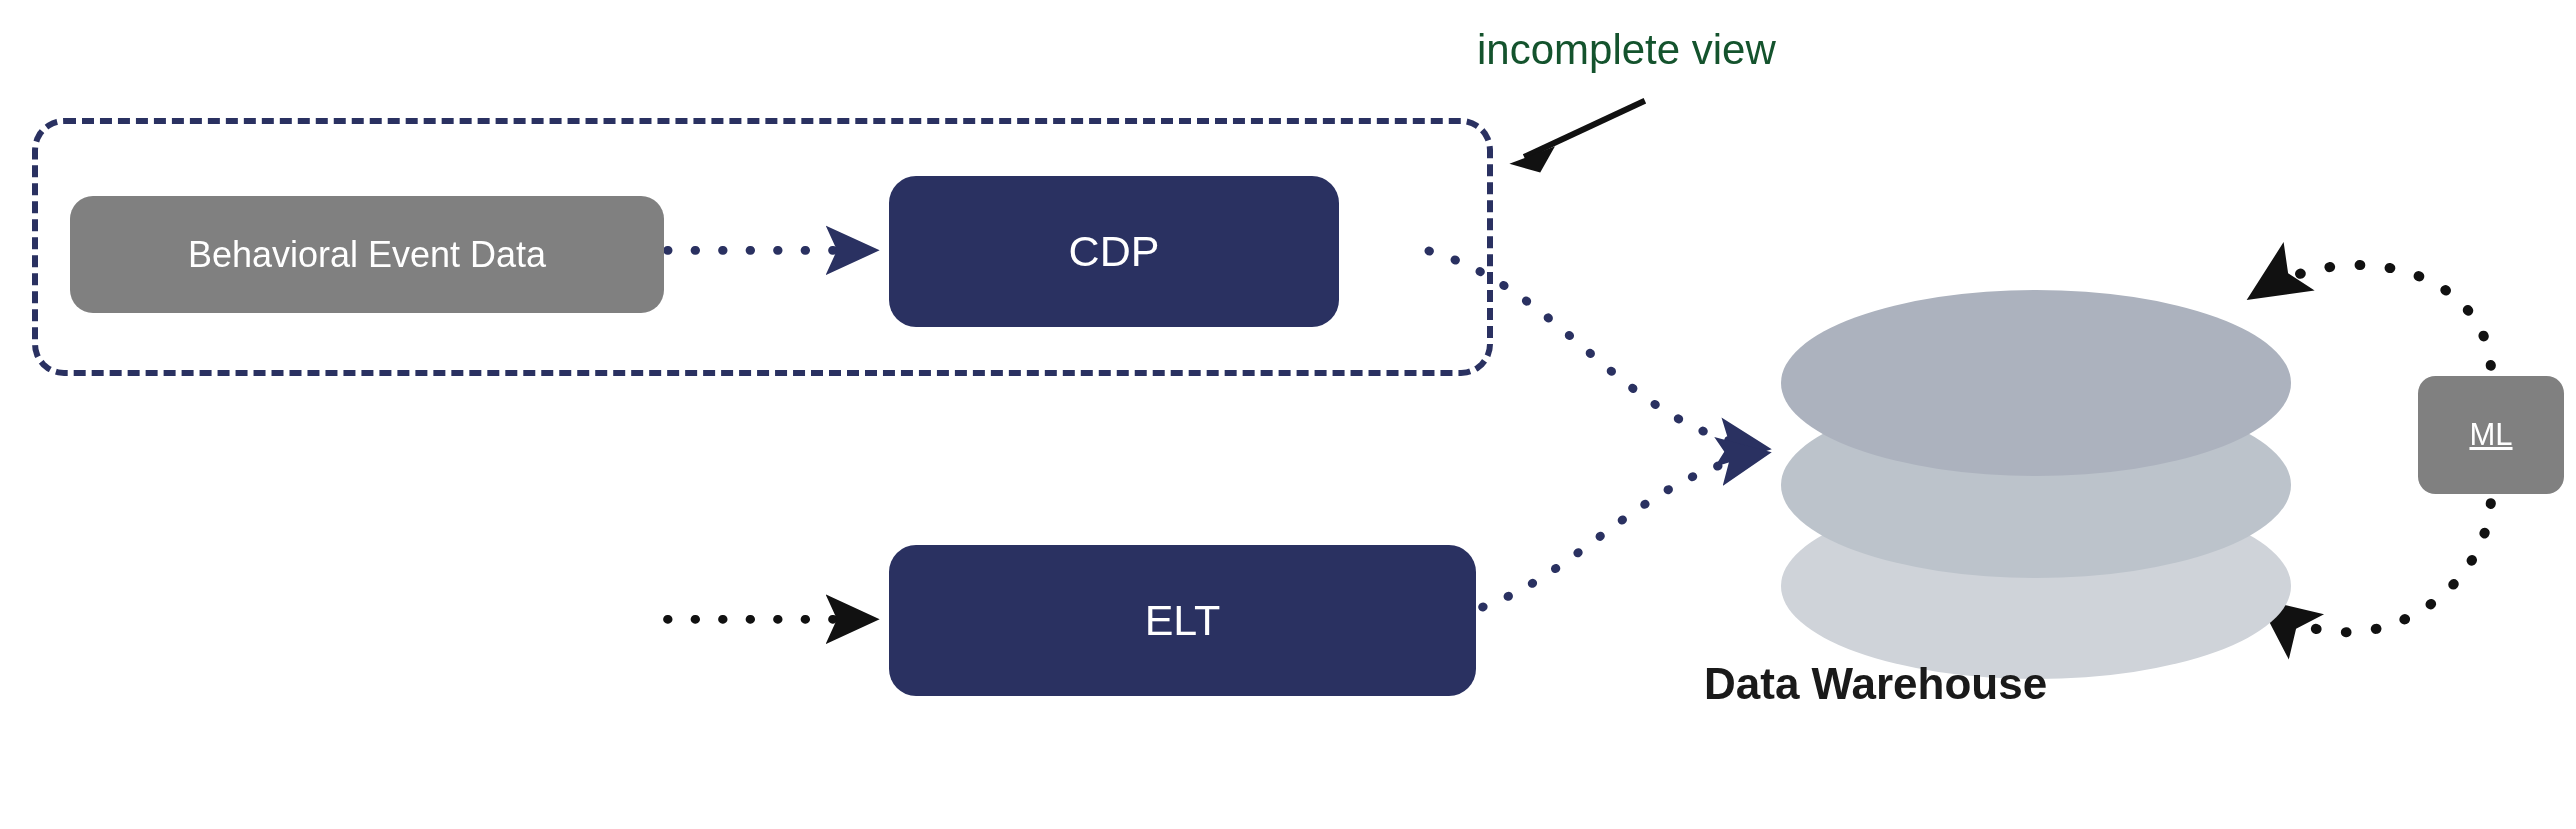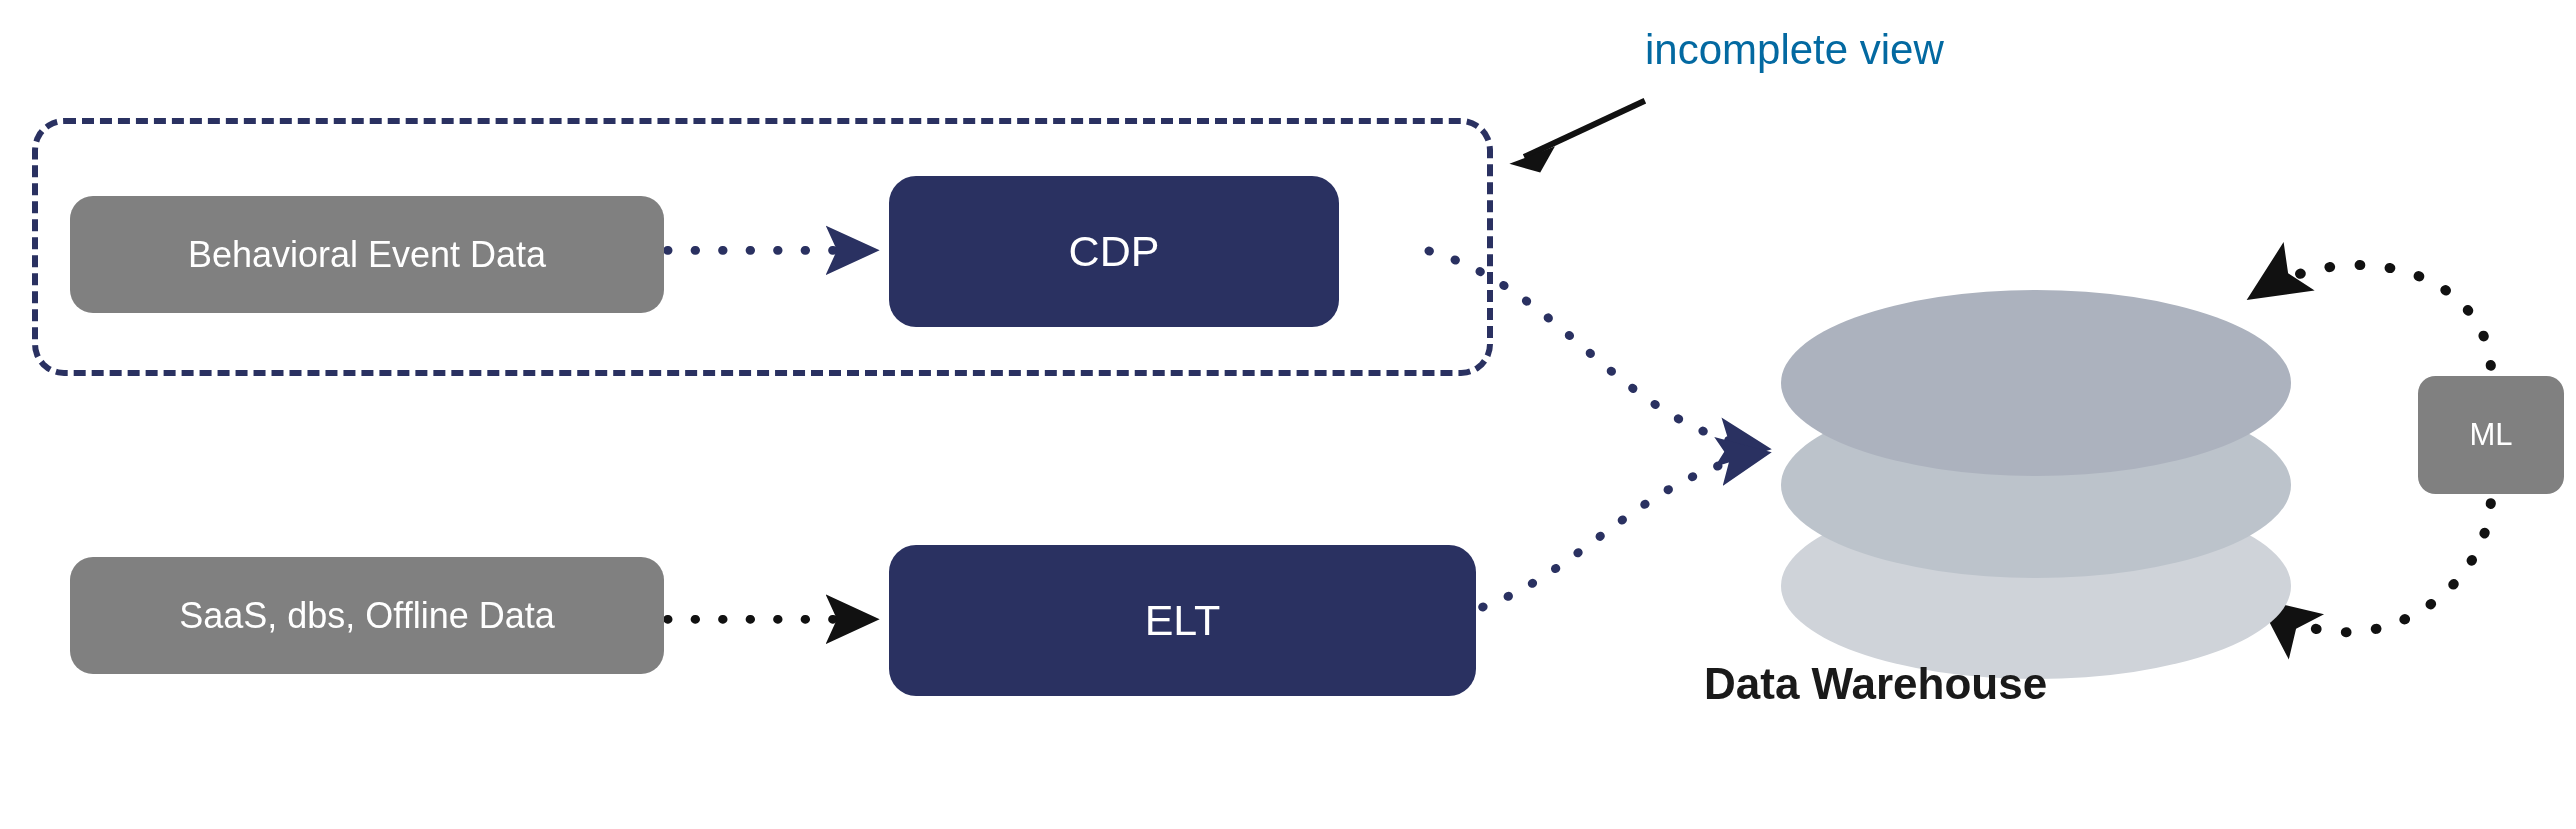--- a/index.html
+++ b/index.html
@@ -56,21 +56,21 @@
     background: #808080;
     border-radius: 17.4px;
     font-size: 31px;
     font-weight: 400;
   }
 
   #node-behavioral { left: 70px;  top: 196px;  width: 594px; height: 117px; }
   #node-saas       { left: 70px;  top: 557px;  width: 594px; height: 117px; }
   #node-cdp        { left: 889px; top: 176px;  width: 450px; height: 151px; }
   #node-elt        { left: 889px; top: 545px;  width: 587px; height: 151px; }
-  #node-ml         { left: 2418px; top: 376px;  width: 146px; height: 118px; }
+  #node-ml         { left: 2418px; top: 376px;  width: 146px; height: 118px; text-decoration: underline; }
 
   
   #group-incomplete {
     position: absolute;
     left: 32px;
     top: 118px;
     width: 1461px;
     height: 258px;
     border: 6px dashed #2a3161;
     border-radius: 32px;
@@ -106,25 +106,25 @@
     font-size: 44px;
     font-weight: 700;
     color: #1a1a1a;
     white-space: nowrap;
     margin-top: 18px;
   }
 
   
   #annotation-incomplete-view {
     position: absolute;
-    left: 1645px;
+    left: 1477px;
     top: 25.5px;
     font-size: 42px;
     font-weight: 400;
-    color: #0369a1;
+    color: #14532d;
     white-space: nowrap;
   }
 </style>
 </head>
 <body>
 
 <div id="stage">
 
   <svg id="edges" viewBox="0 0 3840 1237" width="2576" height="830" xmlns="http://www.w3.org/2000/svg">
     <defs>
@@ -165,21 +165,20 @@
       <path d="M 2250 244 L 2318 218 L 2296 257 Z" fill="#111111"></path>
     </g>
   </svg>
 
   <div id="group-incomplete"></div>
 
   <div id="annotation-incomplete-view">incomplete view</div>
 
   <div id="node-behavioral" class="node source">Behavioral Event Data</div>
 
-  <div id="node-saas" class="node source">SaaS, dbs, Offline Data</div>
 
   <div id="node-cdp" class="node process">CDP</div>
 
   <div id="node-elt" class="node process">ELT</div>
 
   <div id="warehouse">
     <div class="disc" id="disc-bottom"></div>
     <div class="disc" id="disc-middle"></div>
     <div class="disc" id="disc-top"></div>
   </div>

